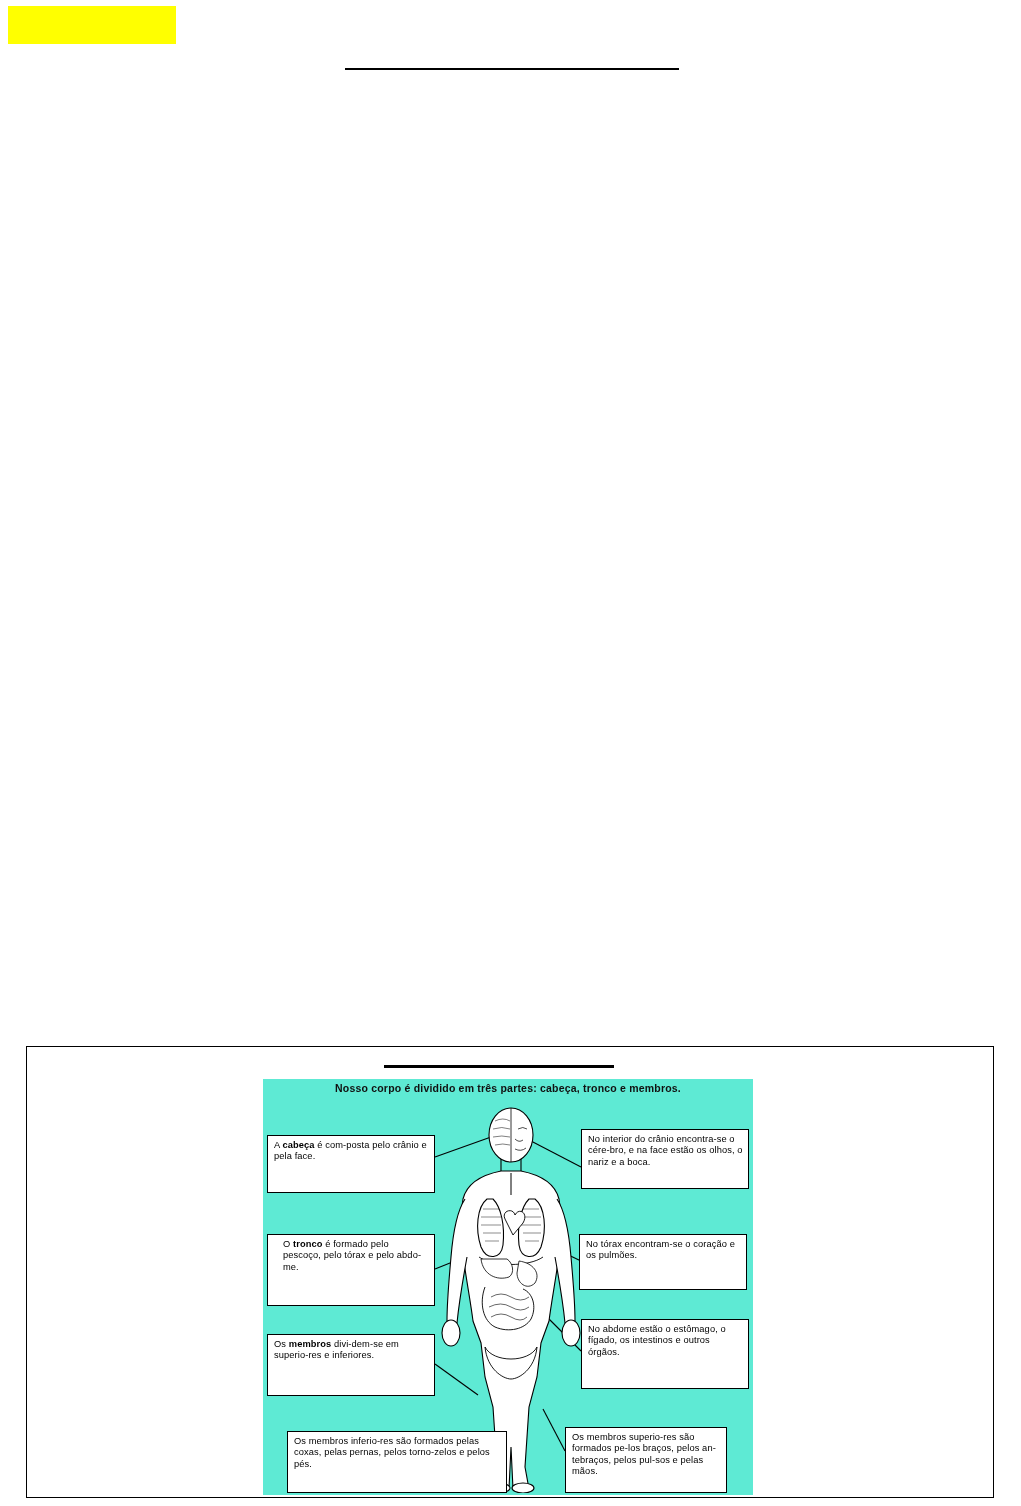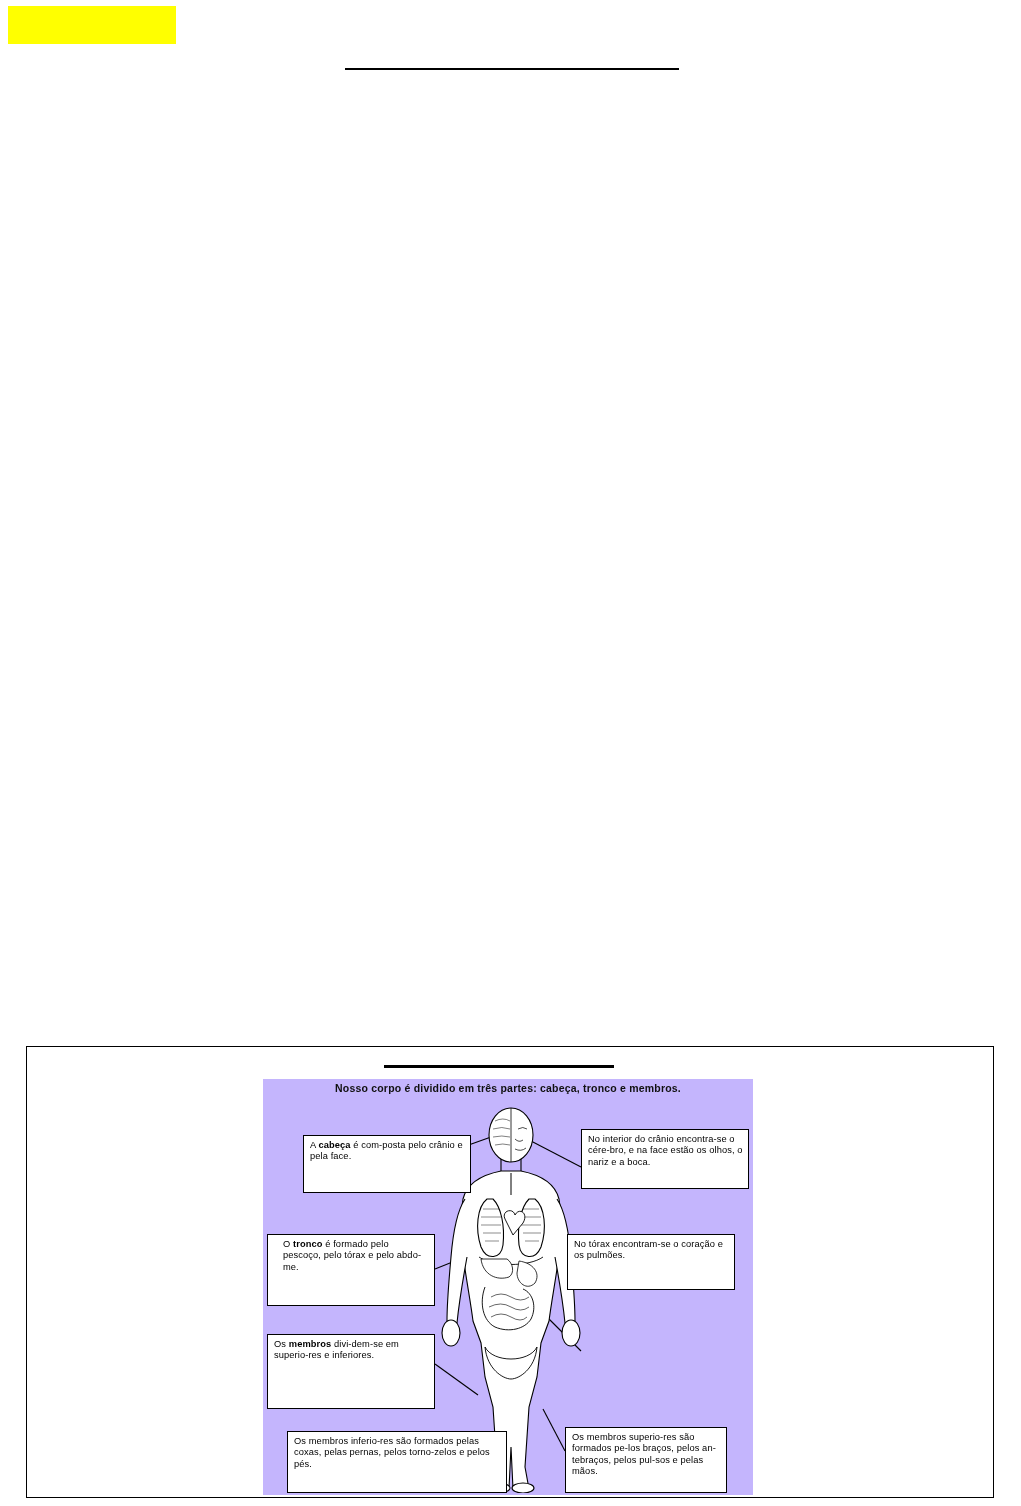--- a/index.html
+++ b/index.html
@@ -57,21 +57,21 @@
     border-bottom: 3px solid #000000;
   }
 
   
   .diagram {
     position: absolute;
     left: 236px;
     top: 32px;
     width: 490px;
     height: 416px;
-    background: #c4b5fd;
+    background: #5eead4;
     overflow: hidden;
   }
 
   .diagram-title {
     position: absolute;
     left: 0;
     top: 3px;
     width: 490px;
     text-align: center;
     font-size: 10.5px;
@@ -87,26 +87,26 @@
     background: #ffffff;
     box-sizing: border-box;
     padding: 4px 5px 3px 6px;
     font-size: 9.3px;
     line-height: 11.4px;
     color: #000000;
     letter-spacing: 0.1px;
   }
   .callout b { font-weight: bold; }
 
-  .c-head       { left: 4px;   top: 56px;  width: 168px; height: 58px; margin-left: 36px; }
+  .c-head       { left: 4px;   top: 56px;  width: 168px; height: 58px; }
   .c-trunk      { left: 4px;   top: 155px; width: 168px; height: 72px; padding-left: 15px; }
-  .c-members    { left: 4px;   top: 255px; width: 168px; height: 75px; }
+  .c-members    { left: 4px;   top: 255px; width: 168px; height: 62px; }
   .c-lower      { left: 24px;  top: 352px; width: 220px; height: 62px; }
   .c-skull      { left: 318px; top: 50px;  width: 168px; height: 60px; }
-  .c-thorax     { left: 304px; top: 155px; width: 168px; height: 56px; }
+  .c-thorax     { left: 316px; top: 155px; width: 168px; height: 56px; }
   .c-abdomen    { left: 318px; top: 240px; width: 168px; height: 70px; }
   .c-upper      { left: 302px; top: 348px; width: 162px; height: 66px; }
 
   
   .leaders {
     position: absolute;
     left: 0; top: 0;
     width: 490px;
     height: 416px;
     pointer-events: none;
@@ -219,17 +219,18 @@
     <div class="callout c-members">
       <span>Os </span><b>membros</b><span> divi-dem-se em superio-res e inferiores.</span>
     </div>
 
     <div class="callout c-lower">Os membros inferio-res são formados pelas coxas, pelas pernas, pelos torno-zelos e pelos pés.</div>
 
     <div class="callout c-skull">No interior do crânio encontra-se o cére-bro, e na face estão os olhos, o nariz e a boca.</div>
 
     <div class="callout c-thorax">No tórax encontram-se o coração e os pulmões.</div>
 
+    <div class="callout c-abdomen">No abdome estão o estômago, o fígado, os intestinos e outros órgãos.</div>
 
     <div class="callout c-upper">Os membros superio-res são formados pe-los braços, pelos an-tebraços, pelos pul-sos e pelas mãos.</div>
 
   </div>
 </div>
 
 </body></html>

